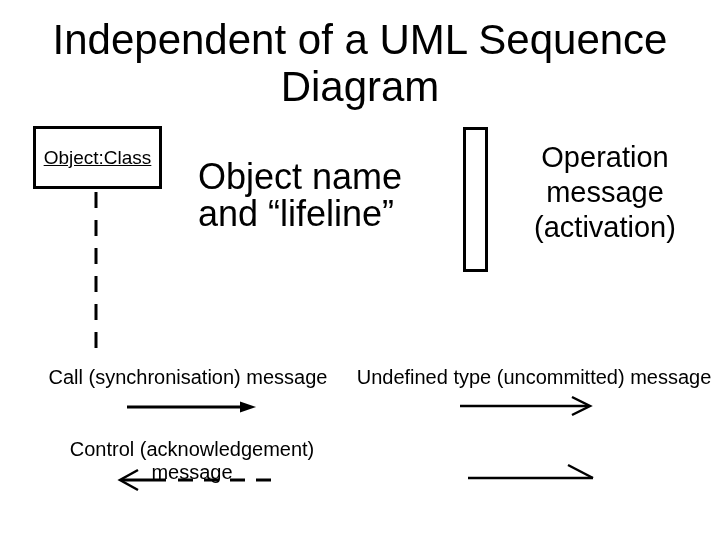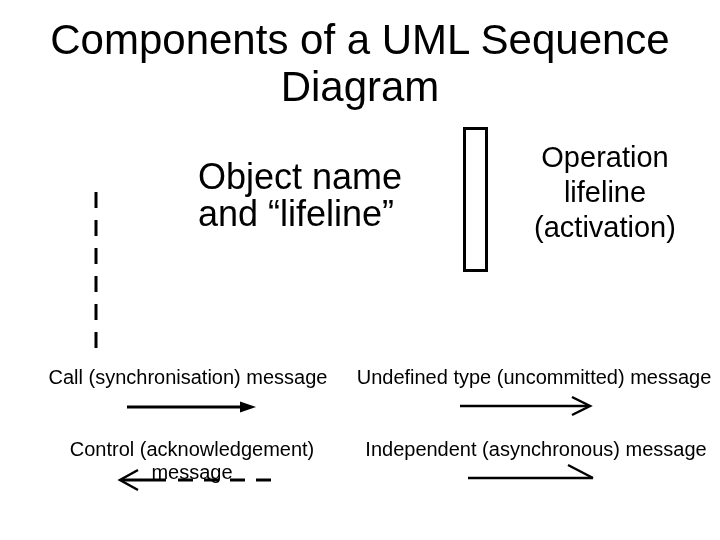--- a/index.html
+++ b/index.html
@@ -49,40 +49,42 @@
   .svg-call     { left: 125px; top: 398px; }
   .svg-undef    { left: 455px; top: 395px; }
   .svg-control  { left: 115px; top: 468px; }
   .svg-indep    { left: 465px; top: 460px; }
 </style>
 </head>
 <body>
 
 <div class="slide">
 
-  <h1 class="title">Components of a UML Sequence Diagram</h1>
+  <h1 class="title">Independent of a UML Sequence Diagram</h1>
 
+  <div class="object-box">
+    <span>Object:Class</span>
+  </div>
 
   <svg class="svg-lifeline" width="12" height="164">
     <line class="stroke" x1="6" y1="2" x2="6" y2="160" stroke-width="3" stroke-dasharray="16 12"></line>
   </svg>
 
   <div class="caption caption-lifeline">Object name
 and “lifeline”</div>
 
   <div class="activation-bar"></div>
 
   <div class="caption caption-activation">Operation
-lifeline
+message
 (activation)</div>
 
   <div class="msg-label msg-label-call">Call (synchronisation) message</div>
   <div class="msg-label msg-label-control">Control (acknowledgement) message</div>
   <div class="msg-label msg-label-undefined">Undefined type (uncommitted) message</div>
-  <div class="msg-label msg-label-independent">Independent (asynchronous) message</div>
 
   <svg class="svg-call" width="136" height="18">
     <line class="stroke" x1="2" y1="9" x2="117" y2="9" stroke-width="3"></line>
     <polygon class="fill" points="115,3.5 131,9 115,14.5"></polygon>
   </svg>
 
   <svg class="svg-undef" width="140" height="22">
     <line class="stroke" x1="5" y1="11" x2="133" y2="11" stroke-width="2.5"></line>
     <polyline class="stroke" points="117,2 135,11 117,20" stroke-width="2.5"></polyline>
   </svg>

